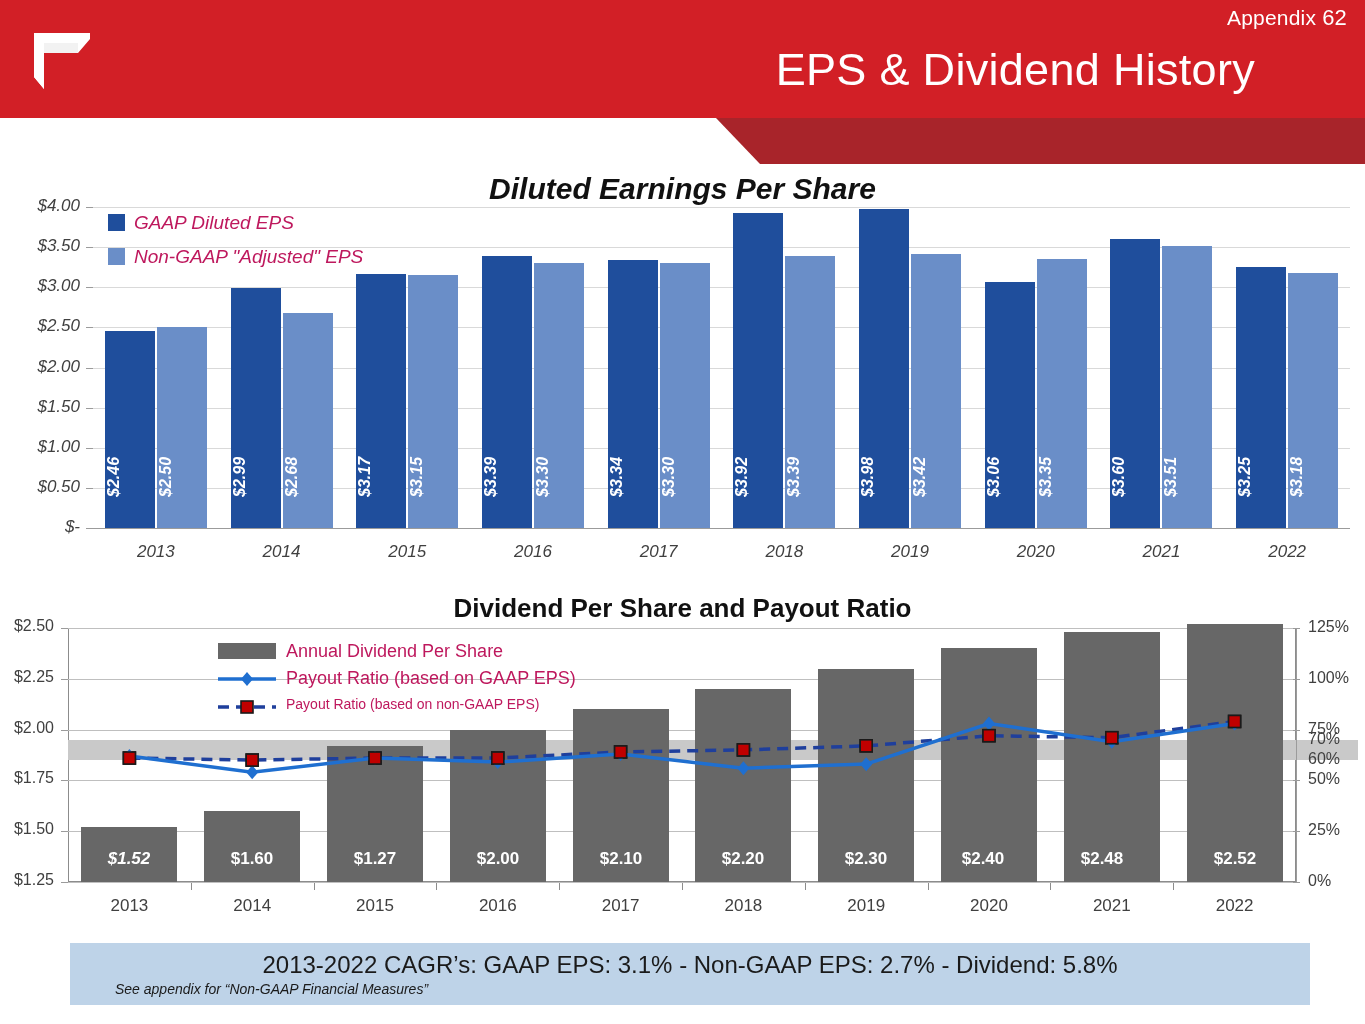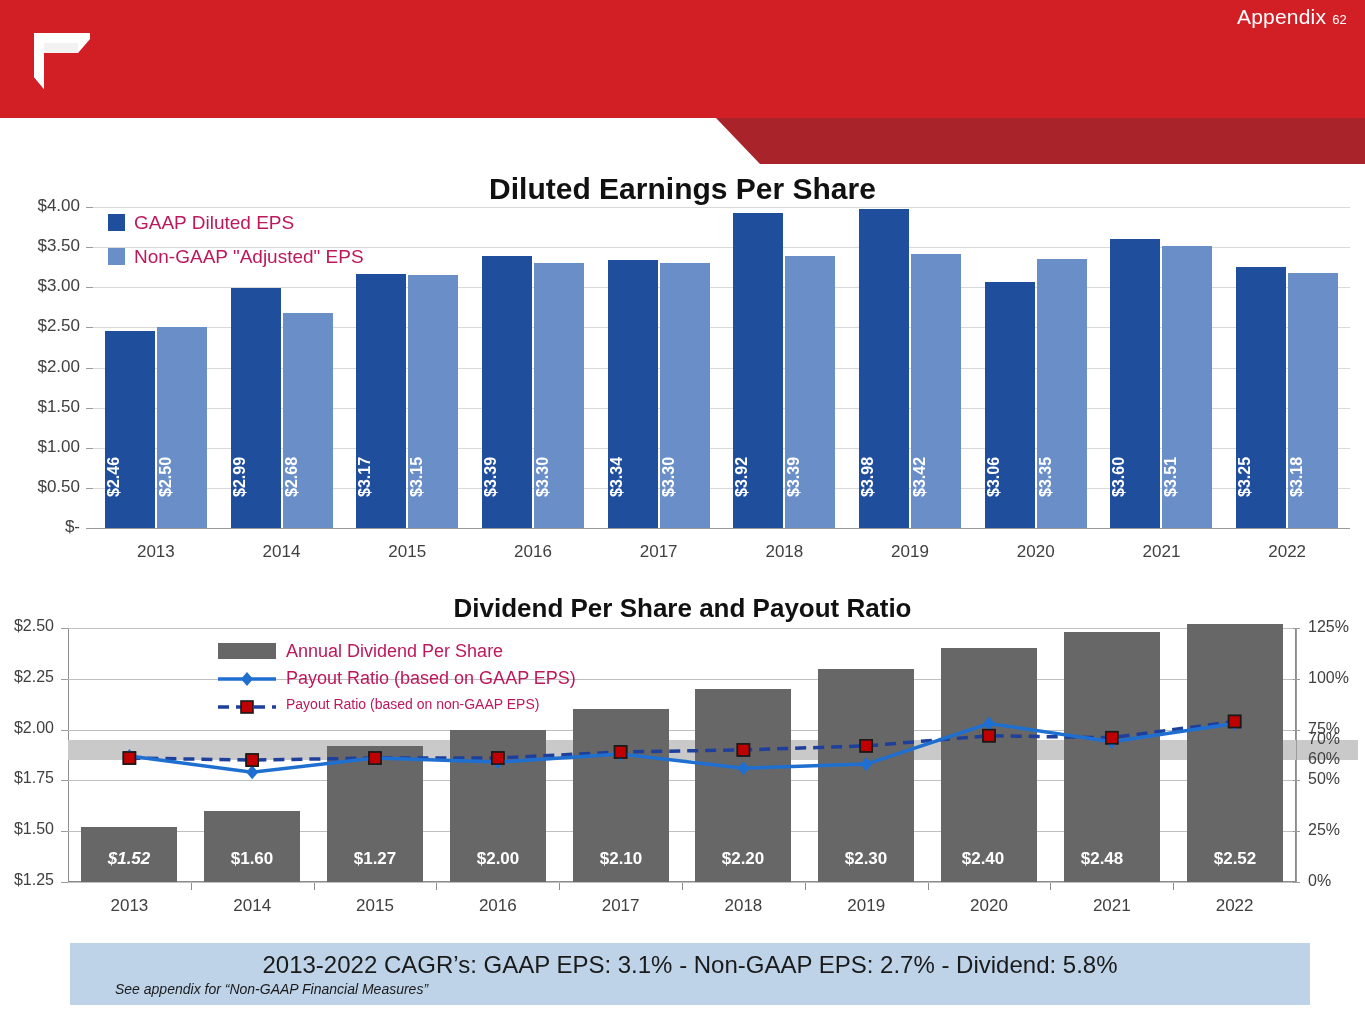--- a/index.html
+++ b/index.html
@@ -31,21 +31,21 @@
   #logo{
     position:absolute;left:30px;top:27px;width:64px;height:67px;
   }
   #appendix-line{
     position:absolute;right:18px;top:5px;
     color:#ffffff;
     font-size:21px;
     letter-spacing:.2px;
     white-space:nowrap;
   }
-  #appendix-line .pagenum{font-size:13px;margin-left:6px;}
+  #appendix-line .pagenum{font-size:22px;margin-left:6px;}
   #deck-title{
     position:absolute;right:110px;top:44px;
     color:#ffffff;
     font-size:45px;
     font-weight:400;
     letter-spacing:.3px;
     white-space:nowrap;
   }
 
   
@@ -93,21 +93,21 @@
     position:absolute;
     color:#ffffff;font-size:17px;font-weight:bold;
     white-space:nowrap;text-align:center;
   }
   .legend-swatch{position:absolute;}
   .legend-text{
     position:absolute;font-size:19px;color:#be185d;white-space:nowrap;
   }
 
   
-  #chart1{left:0;top:164px;width:1147px;height:406px;}
+  #chart1{left:0;top:164px;width:1147px;height:406px;font-style:italic;}
   #chart1 .chart-title{left:0;top:8px;width:1365px;font-size:30px;}
 
   
   #chart2{left:0;top:585px;width:1365px;height:345px;}
   #chart2 .chart-title{left:0;top:8px;width:1365px;font-size:26px;}
 
   
   #footer{
     position:absolute;left:70px;top:943px;width:1240px;height:62px;
     background:#bed3e8;
@@ -129,20 +129,21 @@
   <div id="logo">
     <svg width="64" height="67" viewBox="0 0 64 67" aria-hidden="true">
       <polygon points="4,6 60,6 60,12 48,26 48,16 14,16 14,62 4,50" fill="#ffffff"></polygon>
       <polygon points="14,16 48,16 48,26 14,26" fill="#f2f2f2"></polygon>
       <polygon points="4,6 14,16 14,62 4,50" fill="#ffffff"></polygon>
     </svg>
   </div>
   <div id="appendix-line">
     <span>Appendix</span><span class="pagenum">62</span>
   </div>
+  <div id="deck-title">EPS &amp; Dividend History</div>
 </div>
 <div id="header-dark"></div>
 <div id="header-white-wedge"></div>
 
 <div class="chart" id="chart1">
   <div class="chart-title">Diluted Earnings Per Share</div>
   <div id="c1-body">
       <div class="gridline" style="left: 93px; top: 43px; width: 1257px;"></div>
       <div class="tick" style="left: 86px; top: 43px;"></div>
       <div class="axis-label" style="left: 0px; top: 32px; width: 80px;">$4.00</div>

